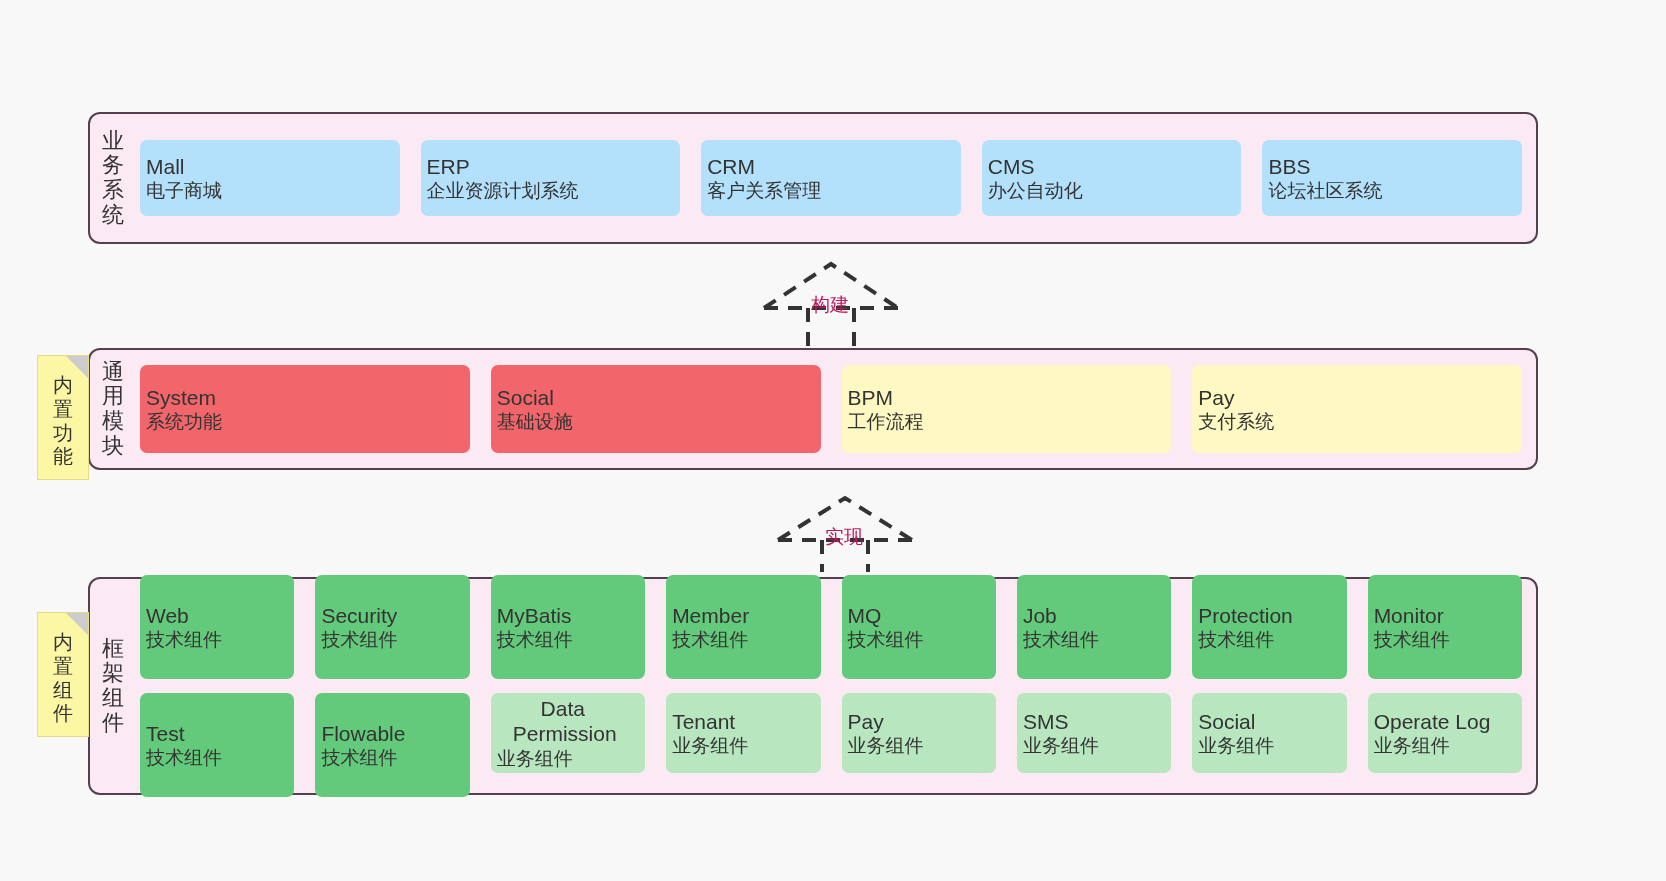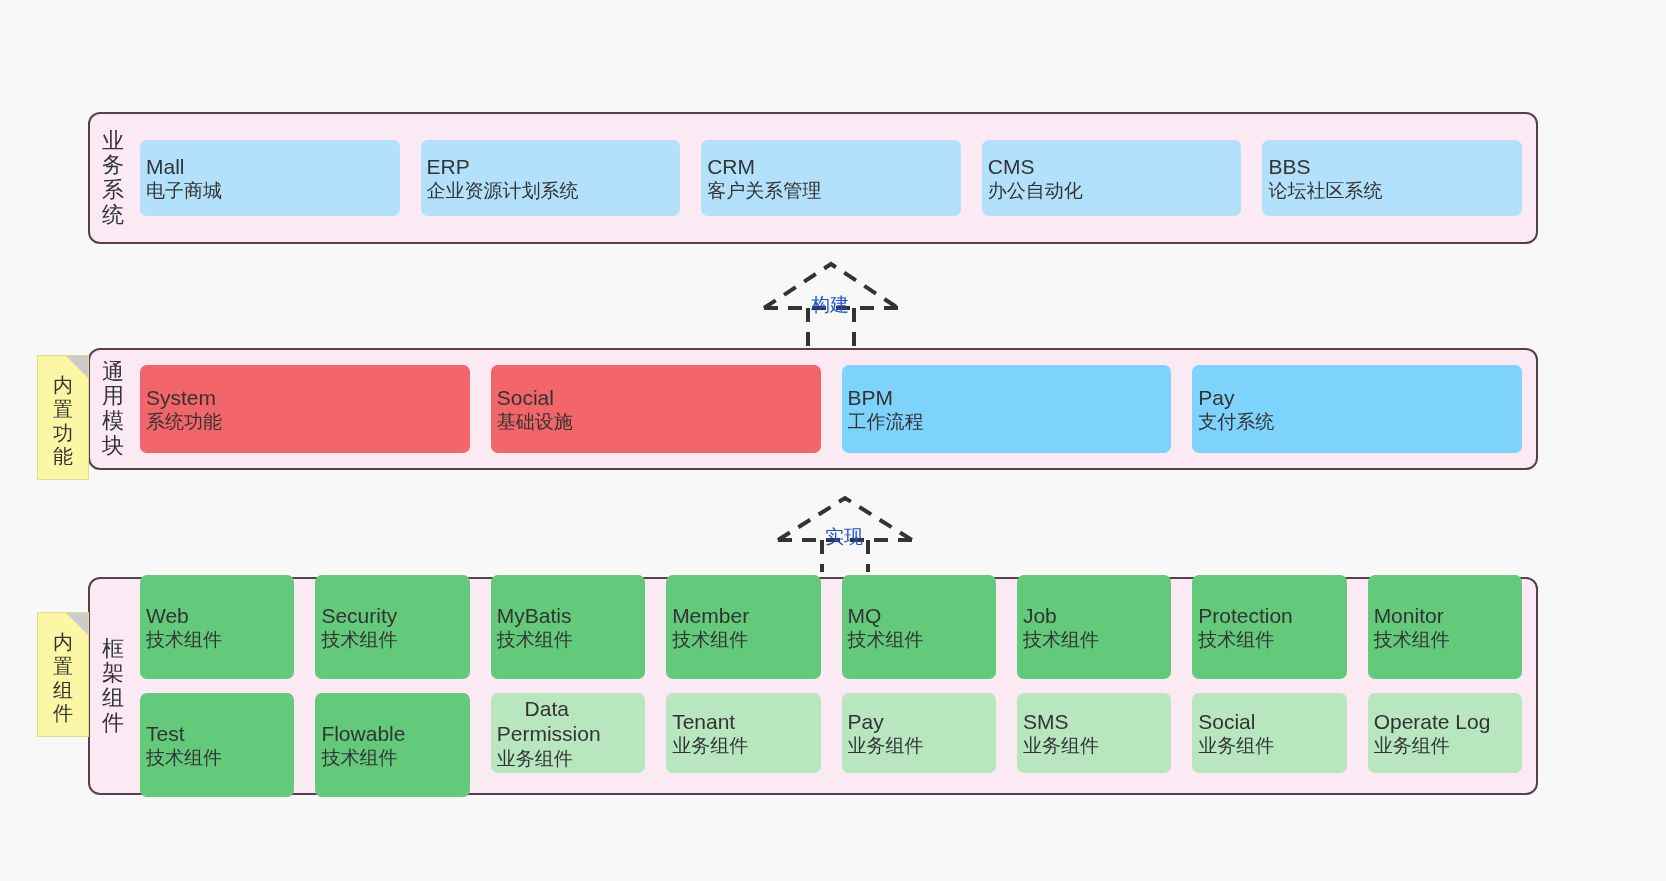--- a/index.html
+++ b/index.html
@@ -81,21 +81,21 @@
     text-align: center;
     color: #333333;
     line-height: 1.22;
     padding: 4px 6px;
   }
   .card .t1 { font-size: 21px; }
   .card .t2 { font-size: 19px; }
 
   .card.biz      { background: #b3e0fb; height: 76px; }
   .card.mod-key  { background: #f2656a; height: 88px; }
-  .card.mod      { background: #7dd3fc; height: 88px; }
+  .card.mod      { background: #fef9c3; height: 88px; }
   .card.tech     { background: #64ca7b; height: 104px; }
   .card.service  { background: #b7e6bf; height: 80px; }
 
   
   .note {
     position: absolute;
     box-sizing: border-box;
     background: #fcf7a4;
     border: 1px solid #e4dc86;
     display: flex;
@@ -121,21 +121,21 @@
 
   
   .arrow {
     position: absolute;
     z-index: 4;
   }
   .arrow svg { display: block; }
   .arrow-label {
     position: absolute;
     font-size: 19px;
-    color: #1d4ed8;
+    color: #be185d;
     background: transparent;
     white-space: nowrap;
   }
 </style>
 </head>
 <body>
 
 <div id="canvas">
 
   <div class="layer" style="left:88px; top:112px; width:1450px; height:132px;">
@@ -281,21 +281,21 @@
       <div class="row">
         <div class="card tech">
           <div class="t1">Test</div>
           <div class="t2">技术组件</div>
         </div>
         <div class="card tech">
           <div class="t1">Flowable</div>
           <div class="t2">技术组件</div>
         </div>
         <div class="card service">
-          <div class="t1" style="max-width:100px;">Data Permission</div>
+          <div class="t1" style="max-width:100px;margin-left:16px;">Data Permission</div>
           <div class="t2">业务组件</div>
         </div>
         <div class="card service">
           <div class="t1">Tenant</div>
           <div class="t2">业务组件</div>
         </div>
         <div class="card service">
           <div class="t1">Pay</div>
           <div class="t2">业务组件</div>
         </div>

